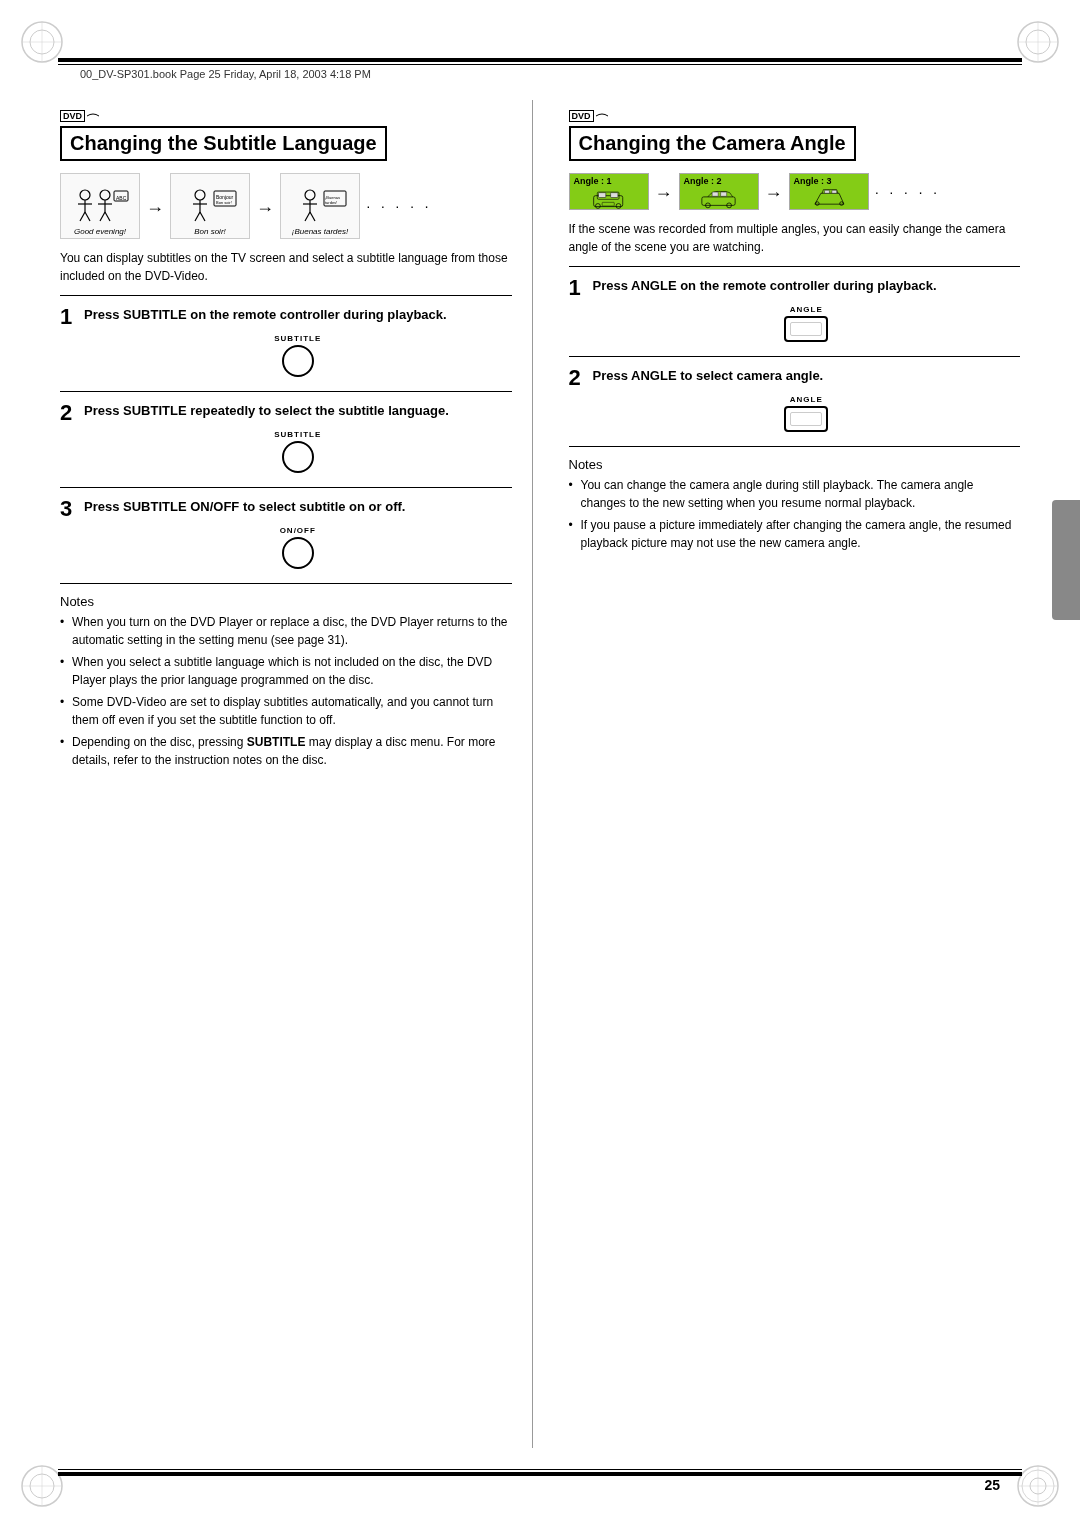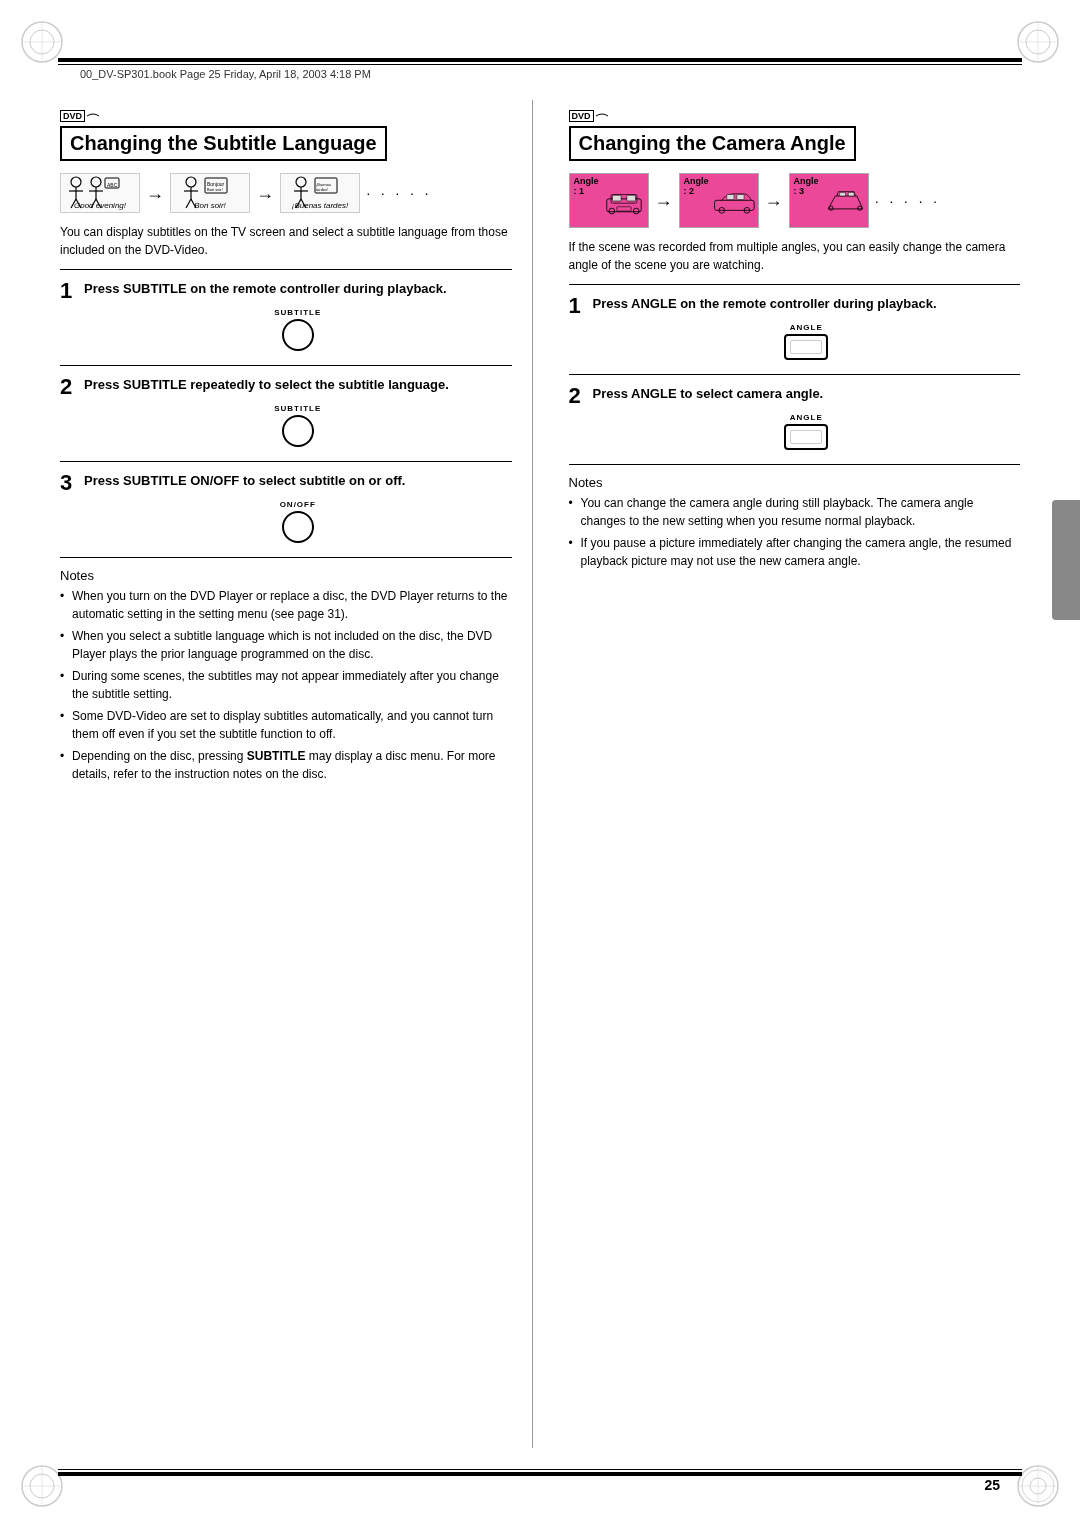--- a/index.html
+++ b/index.html
@@ -109,22 +109,23 @@
     .illustration-row {
       display: flex;
       align-items: center;
       gap: 6px;
       margin-bottom: 10px;
     }
 
     .illus-box {
       border: 1px solid #ccc;
       width: 80px;
-      height: 40px;
-      display: flex;
+      height: 66px;
+      display: flex;
+      align-items: center;
       justify-content: center;
       position: relative;
       background: #f9f9f9;
       font-size: 9px;
       flex-direction: column;
     }
 
     .illus-box .caption {
       font-size: 8px;
       position: absolute;
@@ -269,26 +270,26 @@
       bottom: 35px;
       right: 80px;
       font-size: 14px;
       font-weight: bold;
     }
 
     
     .angle-box {
       border: 1px solid #aaa;
       width: 80px;
-      height: 55px;
-      display: flex;
-      flex-direction: row;
+      height: 37px;
+      display: flex;
+      flex-direction: column;
       align-items: center;
       justify-content: center;
-      background: #ec4899;
+      background: #84cc16;
       font-size: 8px;
     }
 
     .angle-box .angle-label {
       font-size: 9px;
       font-weight: bold;
       align-self: flex-start;
       margin-left: 4px;
       margin-top: 2px;
     }
@@ -472,21 +473,20 @@
           </div>
         </div>
 
         
         <hr class="step-divider">
         <div class="notes-section">
           <div class="notes-title">Notes</div>
           <ul class="notes-list">
             <li>When you turn on the DVD Player or replace a disc, the DVD Player returns to the automatic setting in the setting menu (see page 31).</li>
             <li>When you select a subtitle language which is not included on the disc, the DVD Player plays the prior language programmed on the disc.</li>
-            <li>During some scenes, the subtitles may not appear immediately after you change the subtitle setting.</li>
             <li>Some DVD-Video are set to display subtitles automatically, and you cannot turn them off even if you set the subtitle function to off.</li>
             <li>Depending on the disc, pressing <strong>SUBTITLE</strong> may display a disc menu. For more details, refer to the instruction notes on the disc.</li>
           </ul>
         </div>
       </div>
 
       <div class="right-column">
         
         <div class="dvd-label">
           <span>DVD</span>

